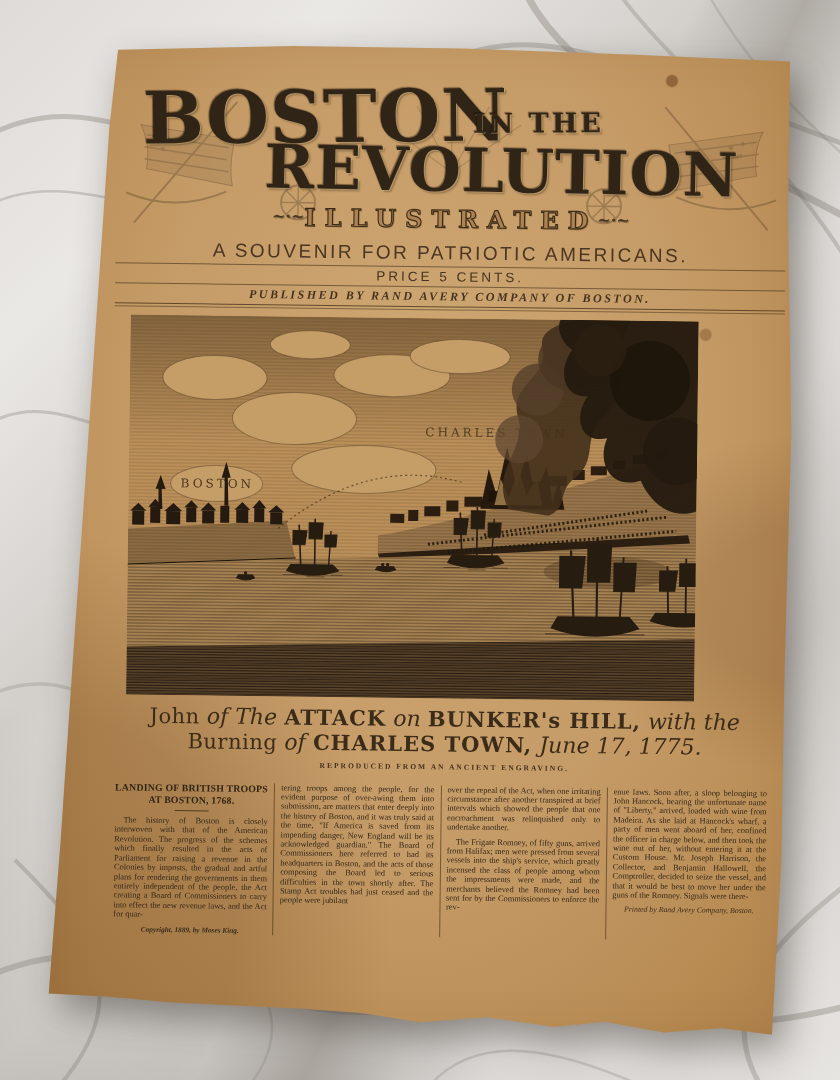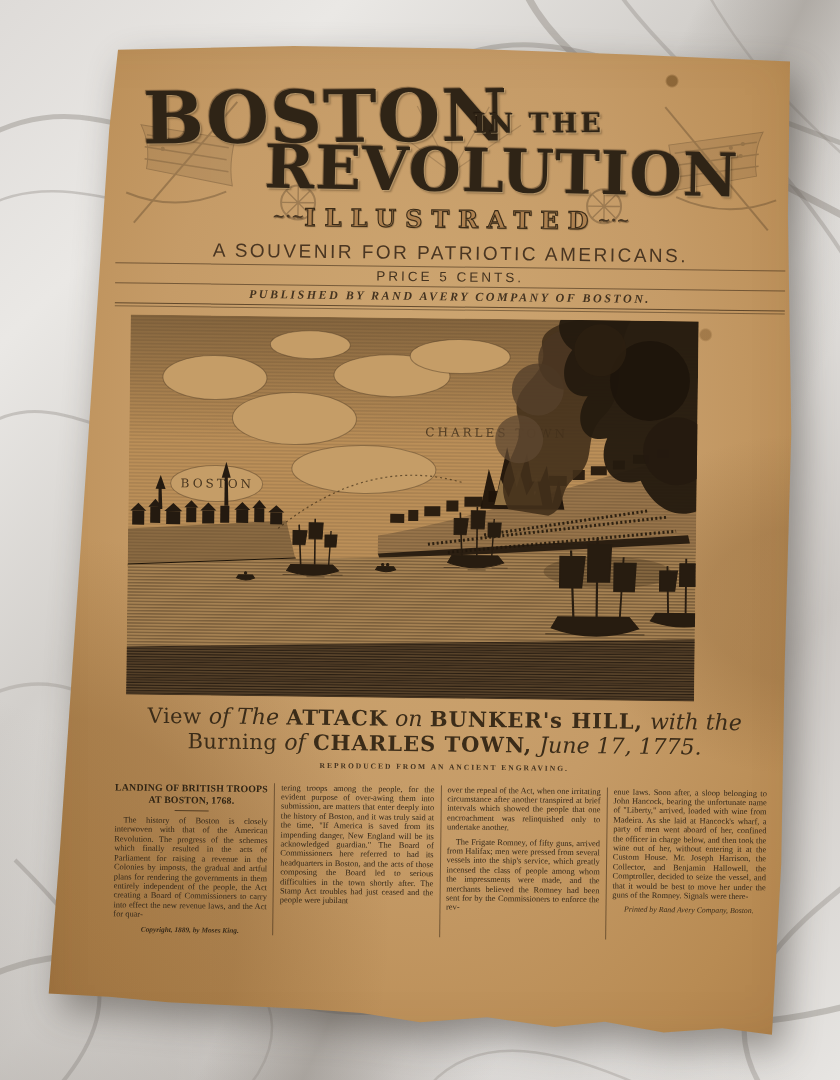--- a/index.html
+++ b/index.html
@@ -316,21 +316,21 @@
             </g>
             <g transform="translate(118,262)">
               <path d="M-9,0 Q0,4 9,0 L7,-3 L-7,-3 Z"></path>
               <circle cx="0" cy="-5" r="1.2"></circle>
             </g>
           </g>
         </svg>
 
         <div class="caption">
           <div class="cap-line">
-            <span>View</span>
+            <span>John</span>
             <span class="cap-script">of The</span>
             <span class="cap-caps">ATTACK</span>
             <span class="cap-script">on</span>
             <span class="cap-caps">BUNKER's HILL,</span>
             <span class="cap-script">with the</span>
           </div>
           <div class="cap-line">
             <span>Burning</span>
             <span class="cap-script">of</span>
             <span class="cap-caps">CHARLES TOWN,</span>

